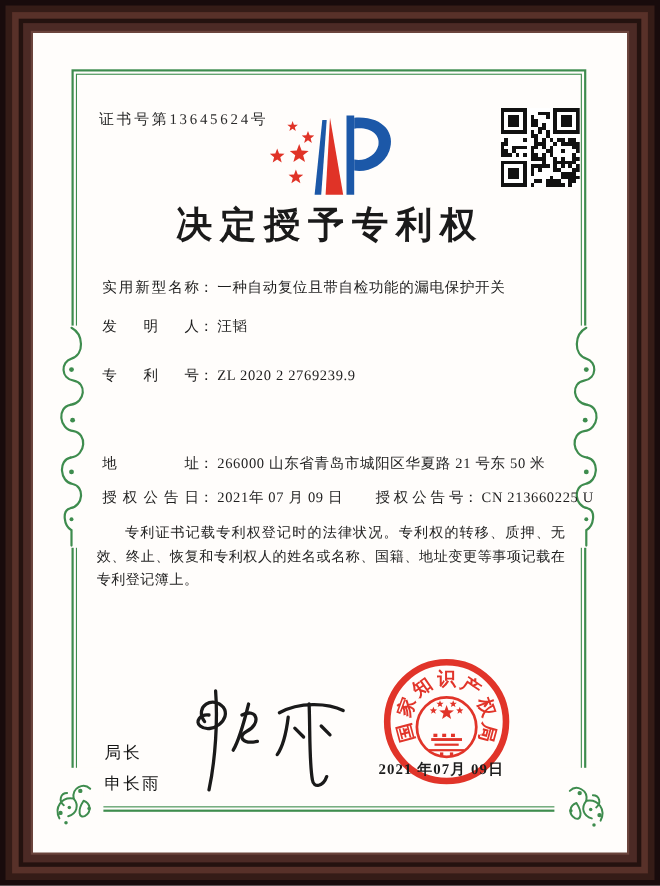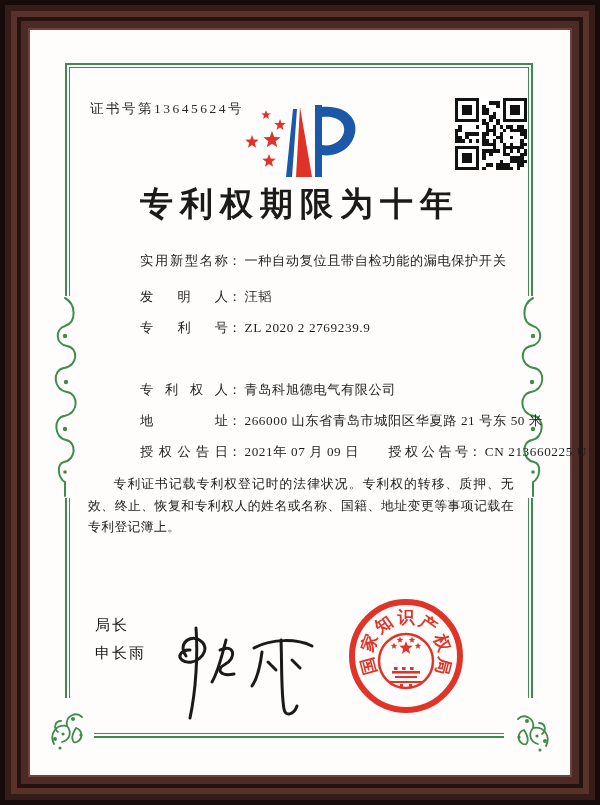--- a/index.html
+++ b/index.html
@@ -29,34 +29,34 @@
   .cert-no { position:absolute; left:90px; top:100px; font-size:13.5px;
     color:#2a2a2a; letter-spacing:2.5px; }
 
   .logo { position:absolute; left:236px; top:95px; width:128px; height:88px; }
   .qr { position:absolute; left:455px; top:98px; width:72px; height:72px; }
 
   .title { position:absolute; left:0; right:0; top:182px; text-align:center;
     font-size:33px; font-weight:bold; color:#1a1a1a; letter-spacing:7px; }
 
   .field-row { position:absolute; left:93px; width:442px; font-size:13.2px;
-    color:#1e1e1e; white-space:nowrap;margin-left:47px; }
+    color:#1e1e1e; white-space:nowrap; }
   .flabel { display:inline-block; width:88px; text-align:justify;
     text-align-last:justify; vertical-align:bottom; }
   .flabel-2 { width:80px; }
   .fcolon { display:inline-block; }
   .fvalue { letter-spacing:0.6px; }
   .pair2 { margin-left:26px; }
 
   .body-text { position:absolute; left:88px; top:474px; width:426px;
     font-size:12.8px; line-height:21.6px; color:#222; text-align:justify; }
   .body-text p { text-indent:2em; letter-spacing:0.4px; }
 
-  .signer { position:absolute; left:95px; top:611px;
-    font-family:Liberation Sans, sans-serif;
+  .signer { position:absolute; left:95px; top:672px;
+    font-family:Liberation Mono, monospace;
     font-size:15px; color:#161616; letter-spacing:2px; line-height:28px; }
 
   .signature { position:absolute; left:150px; top:616px; width:178px; height:108px; }
 
   .seal { position:absolute; left:347px; top:597px; width:118px; height:118px; opacity:0.95; }
   .seal-date { position:absolute; left:344px; top:691px; width:140px;
     font-size:13.5px; font-weight:bold; color:#1d1d1d; letter-spacing:1px;
     white-space:nowrap; }
 </style>
 </head>
@@ -268,37 +268,33 @@
       <rect x="1" y="1" width="5" height="5" fill="#fff"></rect>
       <rect x="2" y="2" width="3" height="3" fill="#111"></rect>
       <rect x="14" y="0" width="7" height="7" fill="#111"></rect>
       <rect x="15" y="1" width="5" height="5" fill="#fff"></rect>
       <rect x="16" y="2" width="3" height="3" fill="#111"></rect>
       <rect x="0" y="14" width="7" height="7" fill="#111"></rect>
       <rect x="1" y="15" width="5" height="5" fill="#fff"></rect>
       <rect x="2" y="16" width="3" height="3" fill="#111"></rect>
     </svg>
 
-  <div class="title">专利权期限为十年</div>
+  <div class="title">决定授予专利权</div>
 
   <div class="field-row" style="top:252px">
     <span class="flabel">实用新型名称</span><span class="fcolon">：</span>
     <span class="fvalue">一种自动复位且带自检功能的漏电保护开关</span>
   </div>
   <div class="field-row" style="top:288px">
     <span class="flabel">发明人</span><span class="fcolon">：</span>
     <span class="fvalue">汪韬</span>
   </div>
-  <div class="field-row" style="top:319px">
+  <div class="field-row" style="top:332px">
     <span class="flabel">专利号</span><span class="fcolon">：</span>
     <span class="fvalue">ZL 2020 2 2769239.9</span>
-  </div>
-  <div class="field-row" style="top:381px">
-    <span class="flabel">专利权人</span><span class="fcolon">：</span>
-    <span class="fvalue">青岛科旭德电气有限公司</span>
   </div>
   <div class="field-row" style="top:412px">
     <span class="flabel">地址</span><span class="fcolon">：</span>
     <span class="fvalue">266000 山东省青岛市城阳区华夏路 21 号东 50 米</span>
   </div>
   <div class="field-row" style="top:443px">
     <span class="flabel">授权公告日</span><span class="fcolon">：</span>
     <span class="fvalue">2021年 07 月 09 日</span>
     <span class="pair2"></span>
     <span class="flabel flabel-2">授权公告号</span><span class="fcolon">：</span>
@@ -348,13 +344,14 @@
       <rect x="47" y="70" width="3.6" height="3"></rect>
       <rect x="55" y="70" width="3.6" height="3"></rect>
       <rect x="63" y="70" width="3.6" height="3"></rect>
     <path d="M59.0,44.0L60.7,48.6L65.7,48.8L61.8,51.9L63.1,56.7L59.0,53.9L54.9,56.7L56.2,51.9L52.3,48.8L57.3,48.6Z" fill="#e02a1e"></path>
         <path d="M47.0,45.5L47.9,47.8L50.3,47.9L48.4,49.5L49.1,51.8L47.0,50.5L44.9,51.8L45.6,49.5L43.7,47.9L46.1,47.8Z" fill="#e02a1e"></path>
         <path d="M53.0,39.5L53.9,41.8L56.3,41.9L54.4,43.5L55.1,45.8L53.0,44.5L50.9,45.8L51.6,43.5L49.7,41.9L52.1,41.8Z" fill="#e02a1e"></path>
         <path d="M65.0,39.5L65.9,41.8L68.3,41.9L66.4,43.5L67.1,45.8L65.0,44.5L62.9,45.8L63.6,43.5L61.7,41.9L64.1,41.8Z" fill="#e02a1e"></path>
         <path d="M71.0,45.5L71.9,47.8L74.3,47.9L72.4,49.5L73.1,51.8L71.0,50.5L68.9,51.8L69.6,49.5L67.7,47.9L70.1,47.8Z" fill="#e02a1e"></path>
       </g>
   </svg>
+  <div class="seal-date">2021 年07月 09日</div>
 </div>
 
 </body></html>

